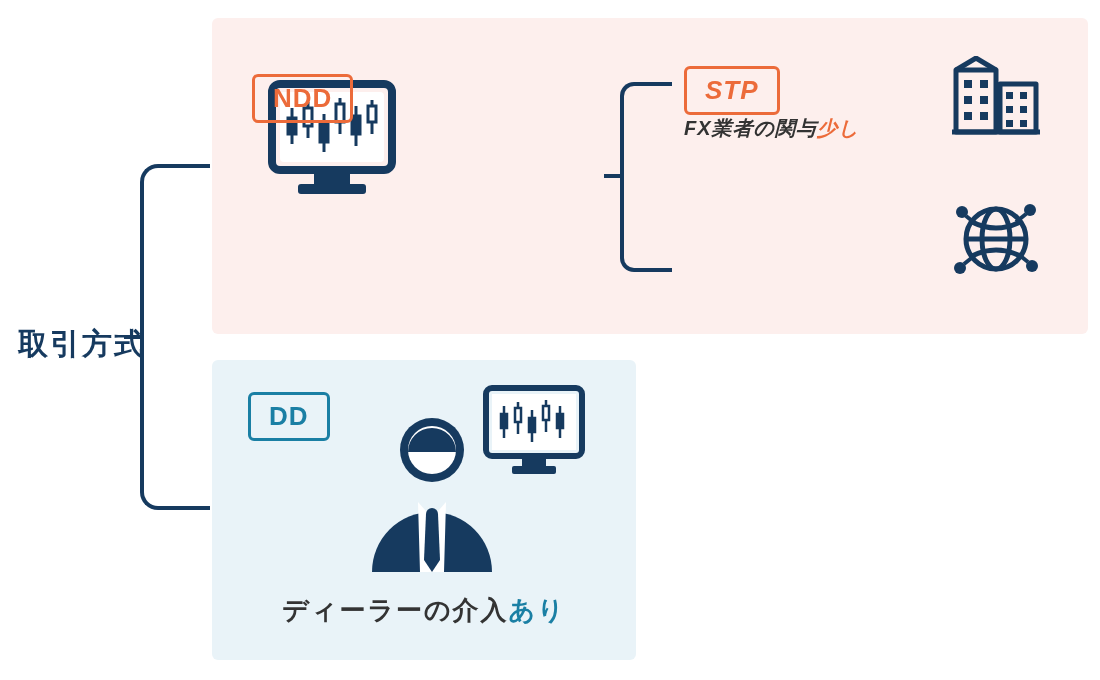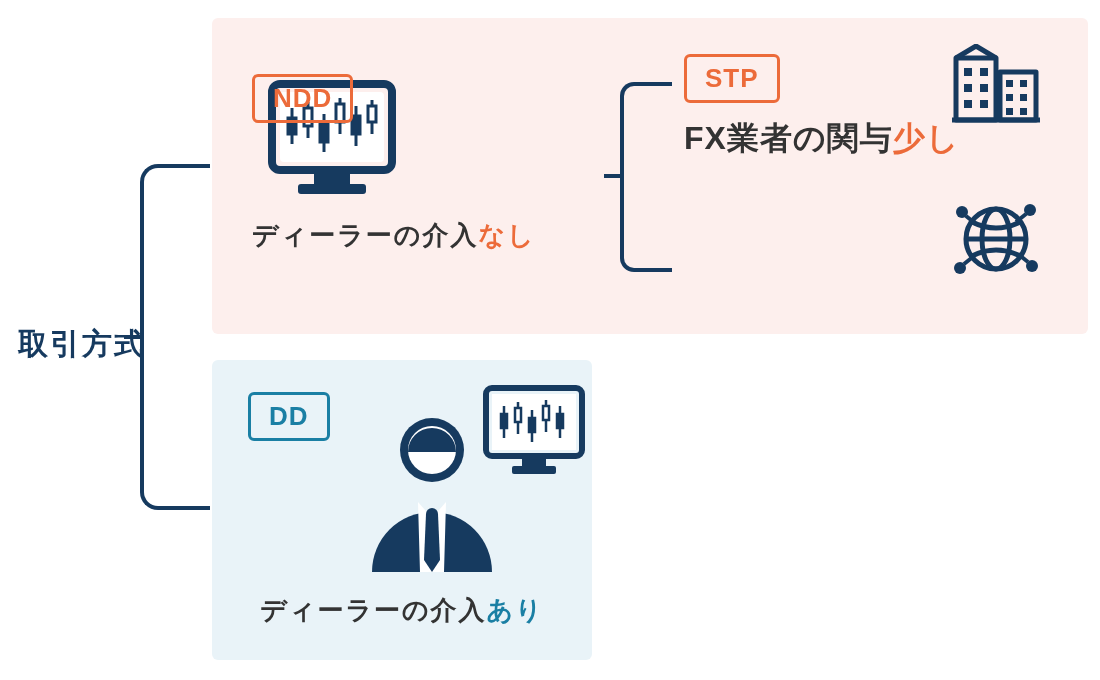--- a/index.html
+++ b/index.html
@@ -48,21 +48,21 @@
     border-radius:6px;
     padding:24px 28px;
   }
   .panel-ndd{
     left:212px;top:18px;
     width:876px;height:316px;
     background:var(--pink-bg);
   }
   .panel-dd{
     left:212px;top:360px;
-    width:380px;height:300px;
+    width:424px;height:300px;
     background:var(--blue-bg);
   }
   .tag{
     display:inline-block;
     border:3px solid;
     border-radius:6px;
     padding:6px 18px;
     font-size:26px;font-weight:700;
     letter-spacing:1px;
     background:transparent;
@@ -97,26 +97,26 @@
   .bracket-mid-stub{
     position:absolute;
     left:392px;top:156px;
     width:16px;height:4px;background:var(--navy);
   }
 
   
   .sub{
     position:absolute;left:472px;width:380px;
   }
-  .sub-stp{top:36px;}
+  .sub-stp{top:48px;font-style:italic;}
   .sub-ecn{top:186px;}
   .sub .tag{vertical-align:middle;}
   .sub .sub-icon{position:absolute;right:20px;top:-10px;}
   .sub .sub-caption{
-    font-size:32px;font-weight:600;letter-spacing:1px;margin-top:14px;
+    font-size:20px;font-weight:600;letter-spacing:1px;
   }
 
   
   .dd-inner{position:relative;width:100%;height:100%;}
   .dd-inner .tag{position:absolute;left:8px;top:8px;}
   .dd-icon{position:absolute;left:120px;top:0;}
   .dd-caption{
     position:absolute;left:0;right:0;bottom:8px;text-align:center;
     font-size:26px;font-weight:600;letter-spacing:2px;
   }
@@ -151,23 +151,20 @@
             <rect x="68" y="50" width="8" height="18" fill="#163a5f"></rect>
           <line x1="88" y1="24" x2="88" y2="60"></line>
             <rect x="84" y="30" width="8" height="18" fill="#ffffff" stroke="#163a5f"></rect>
           <line x1="104" y1="32" x2="104" y2="72"></line>
             <rect x="100" y="42" width="8" height="18" fill="#163a5f"></rect>
           <line x1="120" y1="26" x2="120" y2="60"></line>
             <rect x="116" y="32" width="8" height="16" fill="#ffffff" stroke="#163a5f"></rect>
         </g>
       </svg>
     </span>
-  </div>
-  <div class="ndd-caption">
-    <span>ディーラーの介入</span><span class="hl-orange">なし</span>
   </div>
 
   <div class="bracket-mid-stub"></div>
   <div class="bracket-mid"></div>
 
   <div class="sub sub-stp">
     <span class="tag tag-orange">STP</span>
     <span class="sub-icon">
       <svg width="96" height="84" viewBox="0 0 96 84">
         <g fill="none" stroke="#163a5f" stroke-width="5" stroke-linejoin="round">

